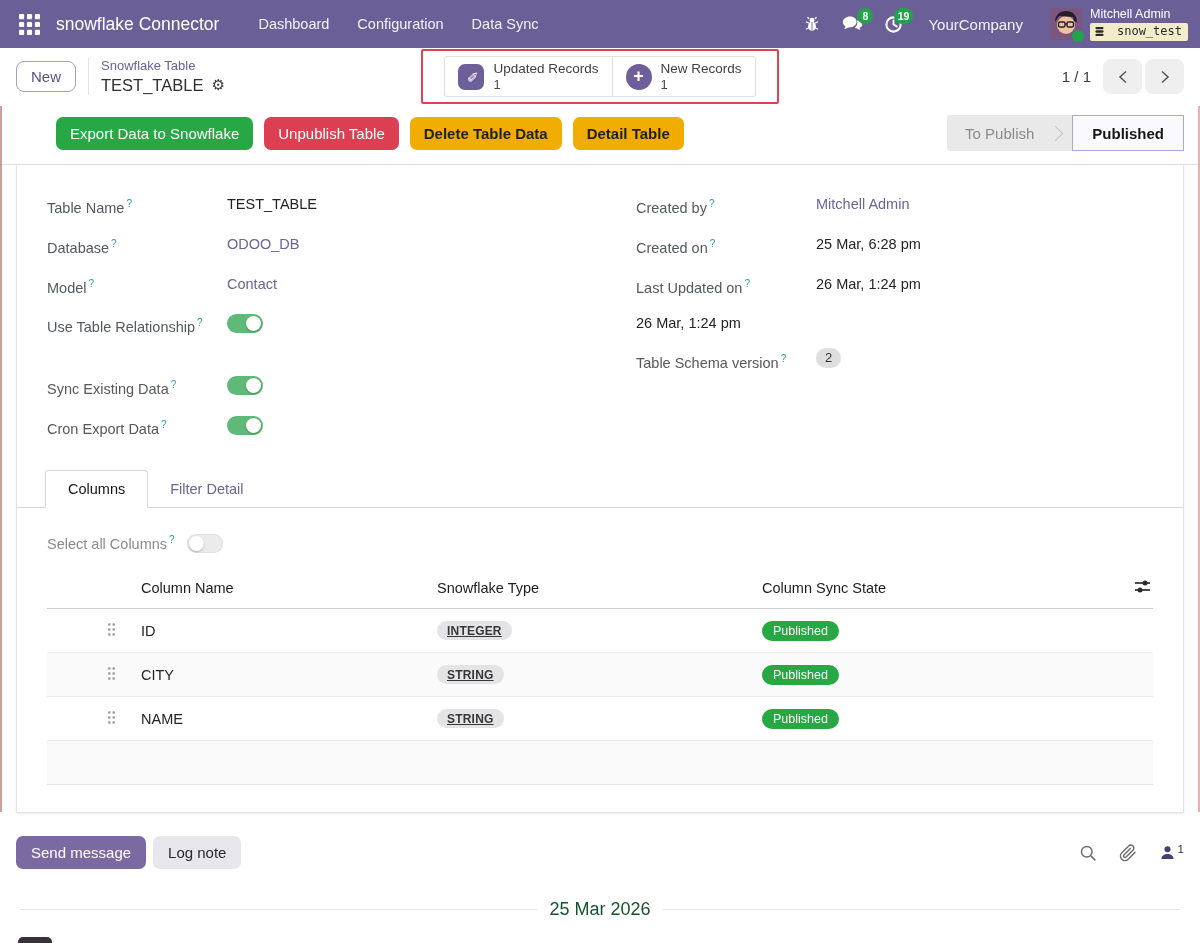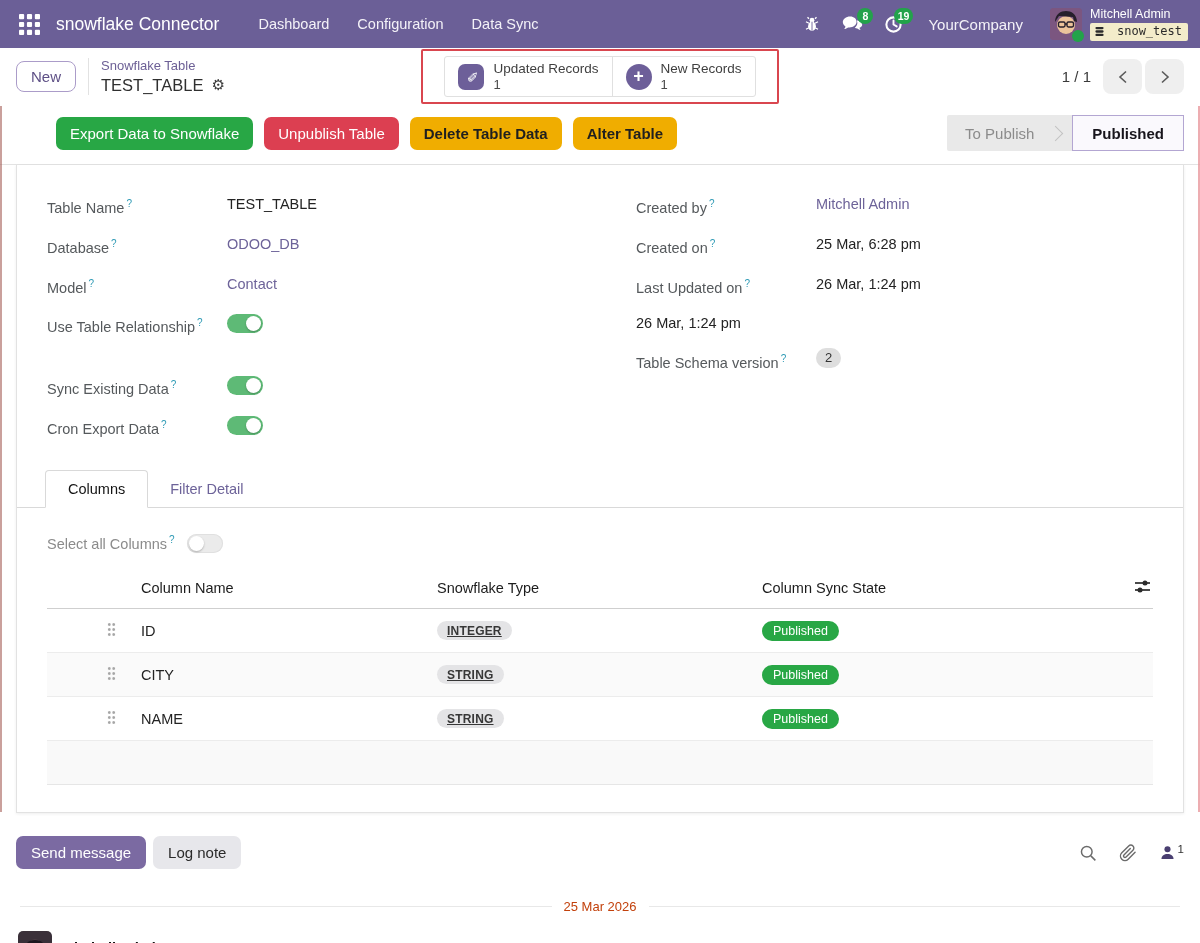--- a/index.html
+++ b/index.html
@@ -101,21 +101,21 @@
   
   .chatter { padding:23px 16px 0; }
   .chat-top { display:flex; align-items:center; }
   .btn-sendmsg { background:#7b6aa2; color:#fff; border:none; border-radius:7px; font-size:15px; padding:8px 15px; cursor:pointer; font-family:inherit; }
   .btn-lognote { background:#e7e7eb; color:#2a2a2a; border:none; border-radius:7px; font-size:15px; padding:8px 15px; cursor:pointer; margin-left:7px; font-family:inherit; }
   .chat-icons { margin-left:auto; display:flex; align-items:center; gap:22px; }
   .chat-icon { cursor:pointer; display:flex; align-items:center; }
   .follower-count { font-size:11.5px; color:#333; margin-left:2px; align-self:flex-start; line-height:11px; }
   .date-divider { display:flex; align-items:center; margin-top:30px; padding:0 4px; }
   .date-divider .line { flex:1; height:1px; background:#e8e8e8; }
-  .date-divider .date-text { margin:0 12px; font-size:13px; color:#c2410c;text-align:right; }
+  .date-divider .date-text { margin:0 12px; font-size:18px; color:#14532d;text-align:right; }
   .message-row { display:flex; align-items:center; gap:10px; margin-top:17px; padding-left:2px; }
   .msg-avatar svg { display:block; border-radius:5px; }
   .msg-author { font-size:14.5px; font-weight:bold; color:#141414; }
   .msg-time { font-size:12.5px; color:#9a9a9a; margin-left:4px; }
 
   
   .edge-line-left  { position:absolute; left:0;  top:106px; height:706px; width:2px; background:rgba(158,82,74,.55); }
   .edge-line-right { position:absolute; right:0; top:106px; height:706px; width:2px; background:rgba(233,152,158,.8); }
 </style>
 </head>
@@ -244,21 +244,21 @@
       </button>
     </div>
   </div>
 </div>
 
 <div class="action-bar">
   <div class="ab-left">
     <button class="btn btn-green">Export Data to Snowflake</button>
     <button class="btn btn-red">Unpublish Table</button>
     <button class="btn btn-yellow">Delete Table Data</button>
-    <button class="btn btn-yellow">Alter Table</button>
+    <button class="btn btn-yellow">Detail Table</button>
   </div>
   <div class="statusbar">
     <span class="sb-inactive">To Publish</span>
     <span class="sb-chevron"></span>
     <span class="sb-active">Published</span>
   </div>
 </div>
 
 <div class="sheet">
   <div class="form-grid">

